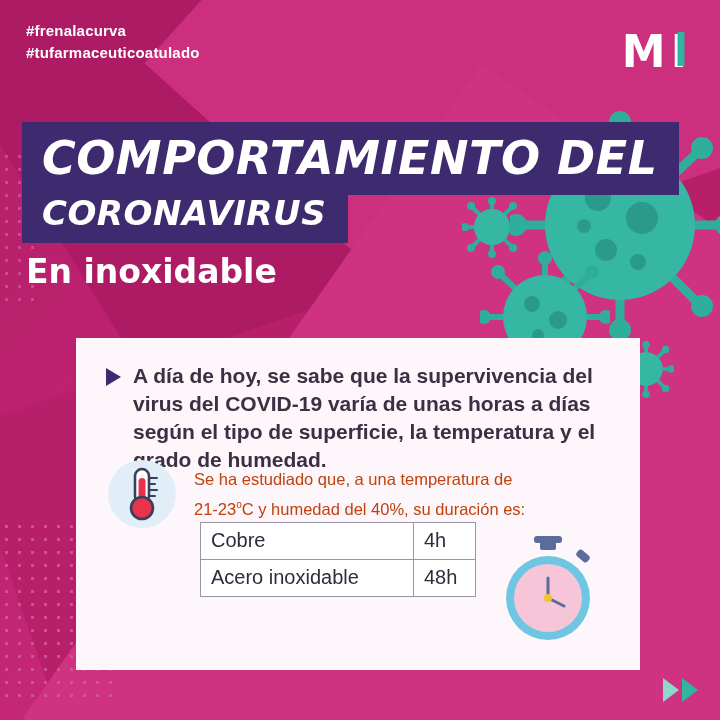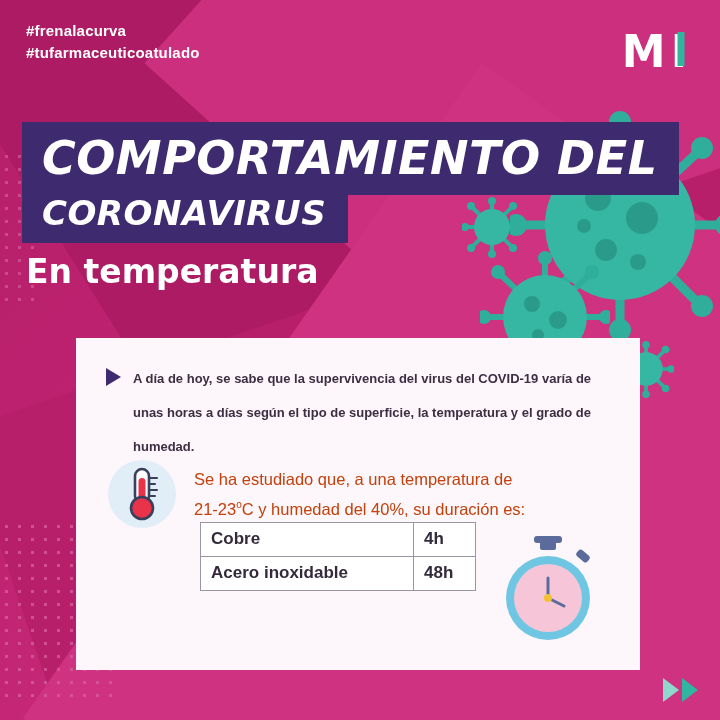--- a/index.html
+++ b/index.html
@@ -100,42 +100,42 @@
     position: absolute; left: 30px; top: 24px; width: 500px;
     display: flex; gap: 12px;
   }
   .tri {
     width: 0; height: 0; margin-top: 6px; flex: 0 0 auto;
     border-left: 15px solid #3e2a6e;
     border-top: 9px solid transparent;
     border-bottom: 9px solid transparent;
   }
   .intro-text {
-    color: #3b2f44; font-size: 13px; line-height: 34px; font-weight: bold;
+    color: #3b2f44; font-size: 21px; line-height: 28px; font-weight: bold;
     font-family: "Liberation Sans", sans-serif;
   }
   .temp-row {
     position: absolute; left: 28px; top: 118px; width: 510px;
     display: flex; align-items: center; gap: 14px;
   }
   .temp-text {
     color: #c2410c; font-size: 16.5px; line-height: 26px; font-weight: normal;
   }
   .temp-text sup { font-size: 10px; }
 
   table.surfaces {
     position: absolute; left: 124px; top: 184px;
     border-collapse: collapse; background: #ffffff;
     width: 276px;
   }
   table.surfaces td {
     border: 1px solid #9b95a3;
     color: #332a3c;
-    font-size: 17px;
-    font-weight: bold;
+    font-size: 20px;
+    font-weight: normal;
     padding: 6px 10px 7px 10px;
     height: 31px;
   }
   table.surfaces td.val { width: 62px; text-align: left; }
 
   .chev {
     position: absolute; right: 22px; bottom: 18px;
     display: flex; gap: 3px; align-items: center;
   }
   .chev i {
@@ -272,21 +272,21 @@
   <div>#tufarmaceuticoatulado</div>
 </div>
 
 <div class="logo">
   <span>M</span>
   <span class="mark">I</span>
 </div>
 
 <div class="title1">COMPORTAMIENTO DEL</div>
 <div class="title2">CORONAVIRUS</div>
-<div class="subtitle">En temperatura</div>
+<div class="subtitle">En inoxidable</div>
 
 <div class="card">
 
   <div class="intro">
     <div class="tri"></div>
     <div class="intro-text">A día de hoy, se sabe que la supervivencia del virus del COVID-19 varía de unas horas a días según el tipo de superficie, la temperatura y el grado de humedad.</div>
   </div>
 
   <div class="temp-row">
     <svg width="76" height="76" viewBox="0 0 76 76">

